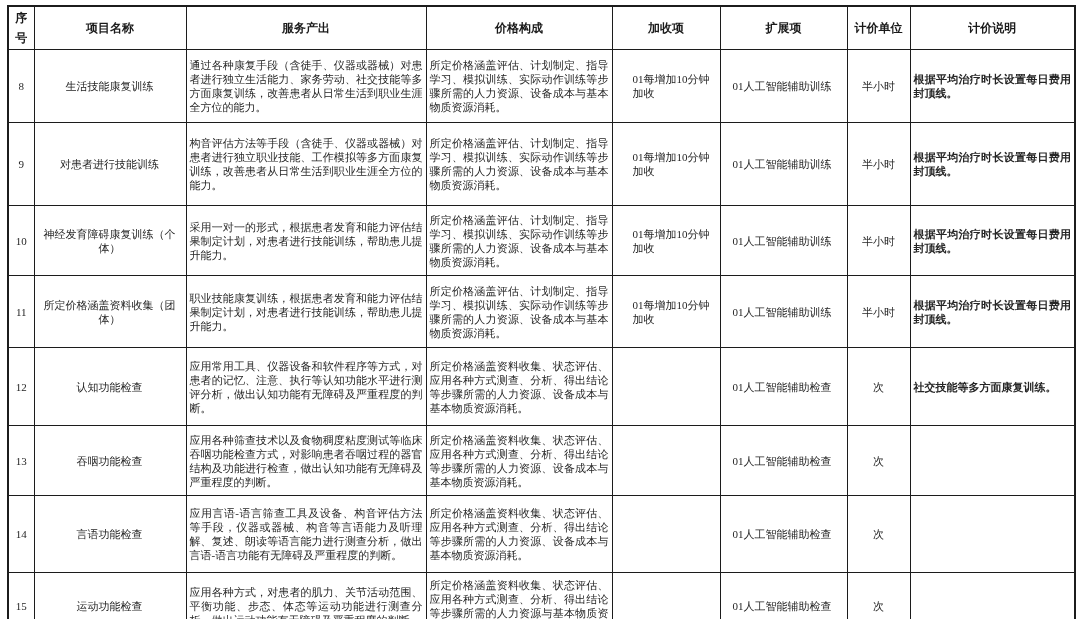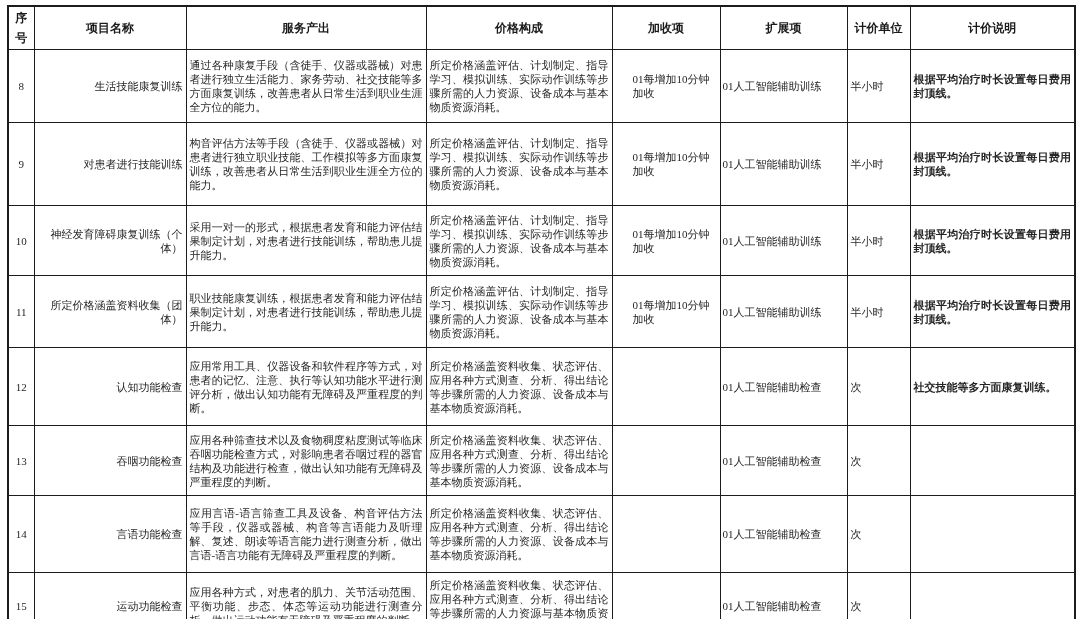--- a/index.html
+++ b/index.html
@@ -42,26 +42,26 @@
   .price-table th {
     font-size: 12px;
     font-weight: bold;
     text-align: center;
     color: #1a1a1a;
     padding: 1px 1px;
     line-height: 20px;
     font-family: Liberation Serif, serif;
   }
   .price-table td.c-seq   { text-align: center; }
-  .price-table td.c-name  { text-align: right; padding-left: 2px; }
+  .price-table td.c-name  { text-align: center; padding-left: 2px; }
   .price-table td.c-out   { text-align: justify; }
   .price-table td.c-price { text-align: justify; }
   .price-table td.c-sur   { text-align: left; padding-left: 20px; }
-  .price-table td.c-ext   { text-align: left; padding-left: 2px; }
-  .price-table td.c-unit  { }
+  .price-table td.c-ext   { text-align: left; padding-left: 12px; }
+  .price-table td.c-unit  { text-align: center; }
   .price-table td.c-note  { text-align: justify; font-weight: bold; }
 </style>
 </head>
 <body>
 
 <div class="page">
   <table class="price-table">
     <colgroup>
       <col style="width:26px">
       <col style="width:152px">

